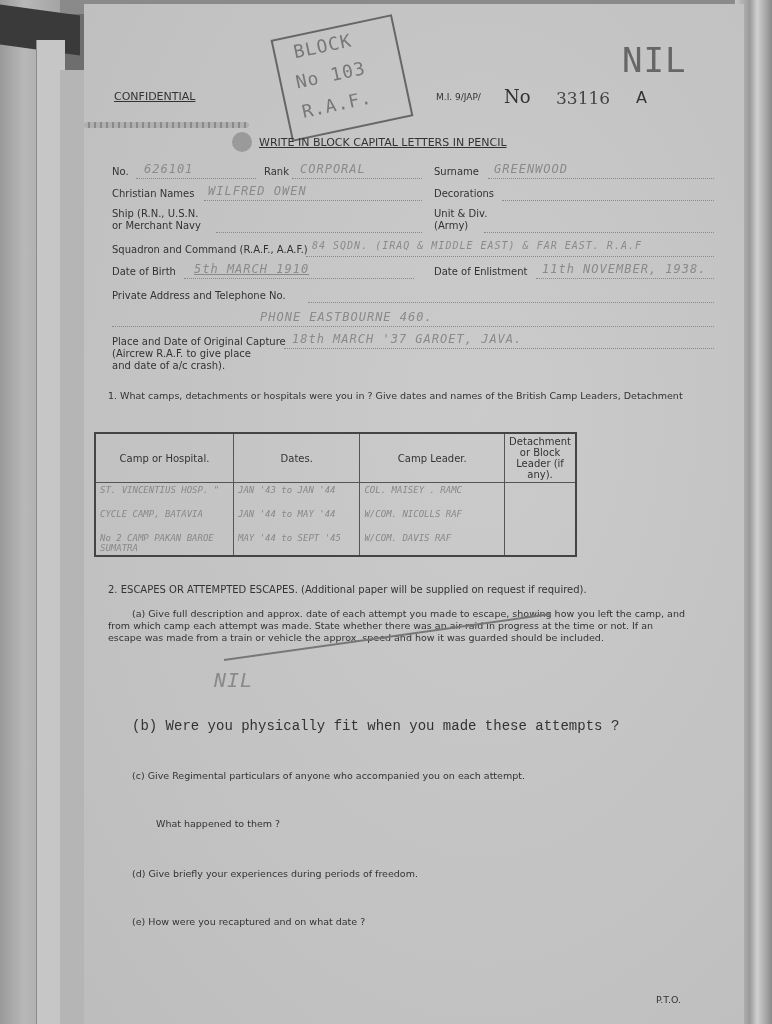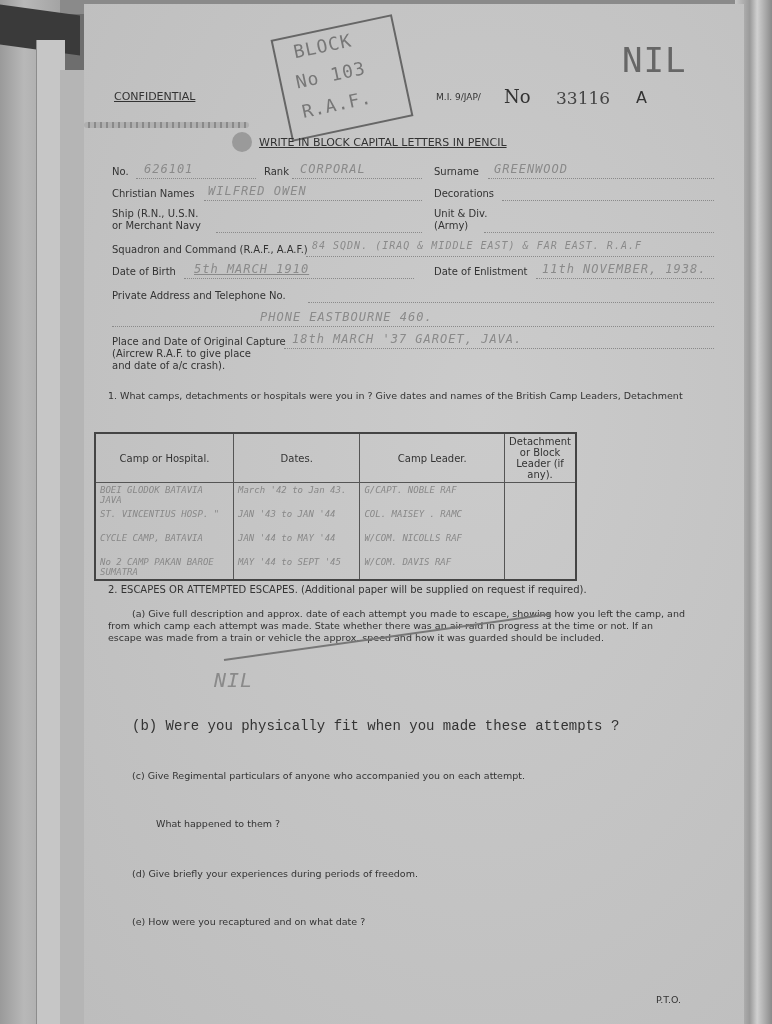--- a/index.html
+++ b/index.html
@@ -114,26 +114,20 @@
     <thead>
       <tr>
         <th style="width:140px;">Camp or Hospital.</th>
         <th style="width:130px;">Dates.</th>
         <th style="width:150px;">Camp Leader.</th>
         <th>Detachment or Block Leader (if any).</th>
       </tr>
     </thead>
     <tbody>
       <tr>
-        <td>BOEI GLODOK BATAVIA JAVA</td>
-        <td>March '42 to Jan 43.</td>
-        <td>G/CAPT. NOBLE  RAF</td>
-        <td></td>
-      </tr>
-      <tr>
         <td>ST. VINCENTIUS HOSP. "</td>
         <td>JAN '43 to JAN '44</td>
         <td>COL. MAISEY . RAMC</td>
         <td></td>
       </tr>
       <tr>
         <td>CYCLE CAMP, BATAVIA</td>
         <td>JAN '44 to MAY '44</td>
         <td>W/COM. NICOLLS  RAF</td>
         <td></td>

